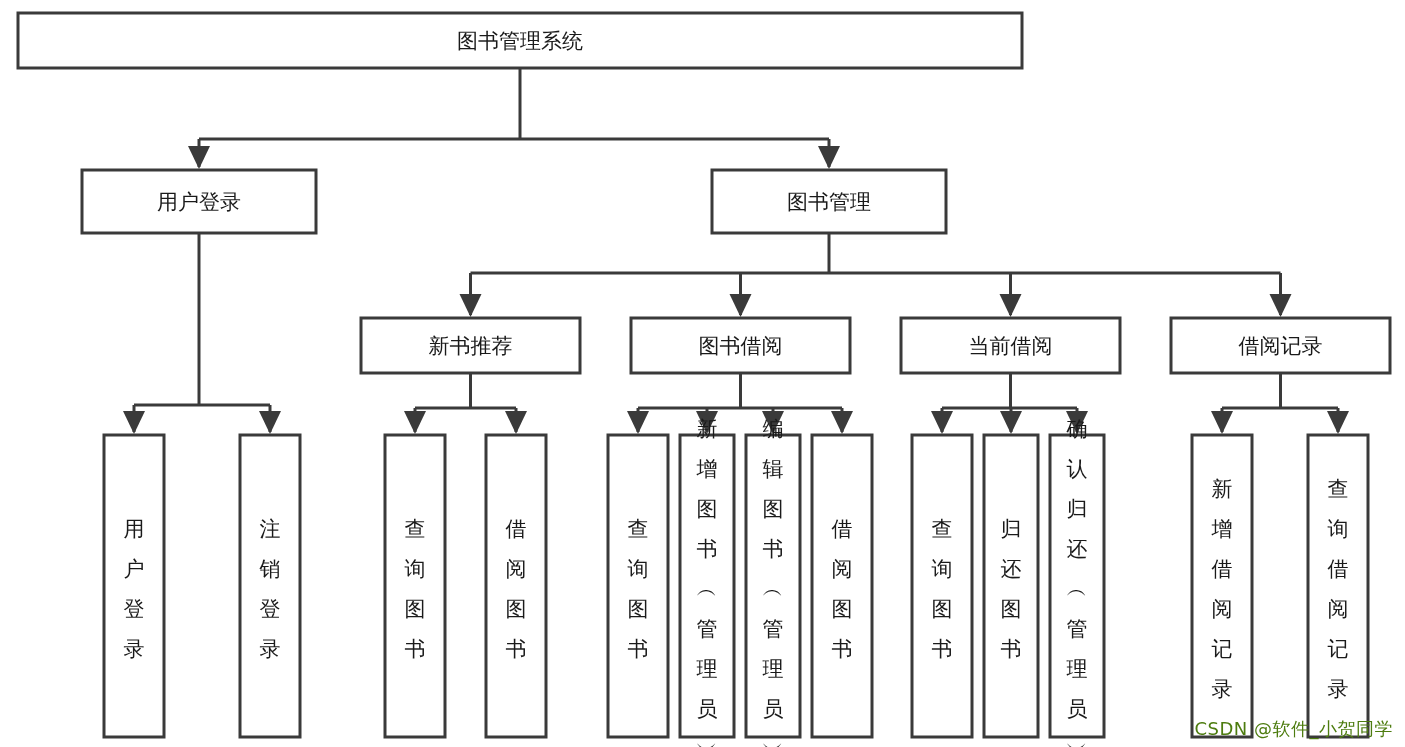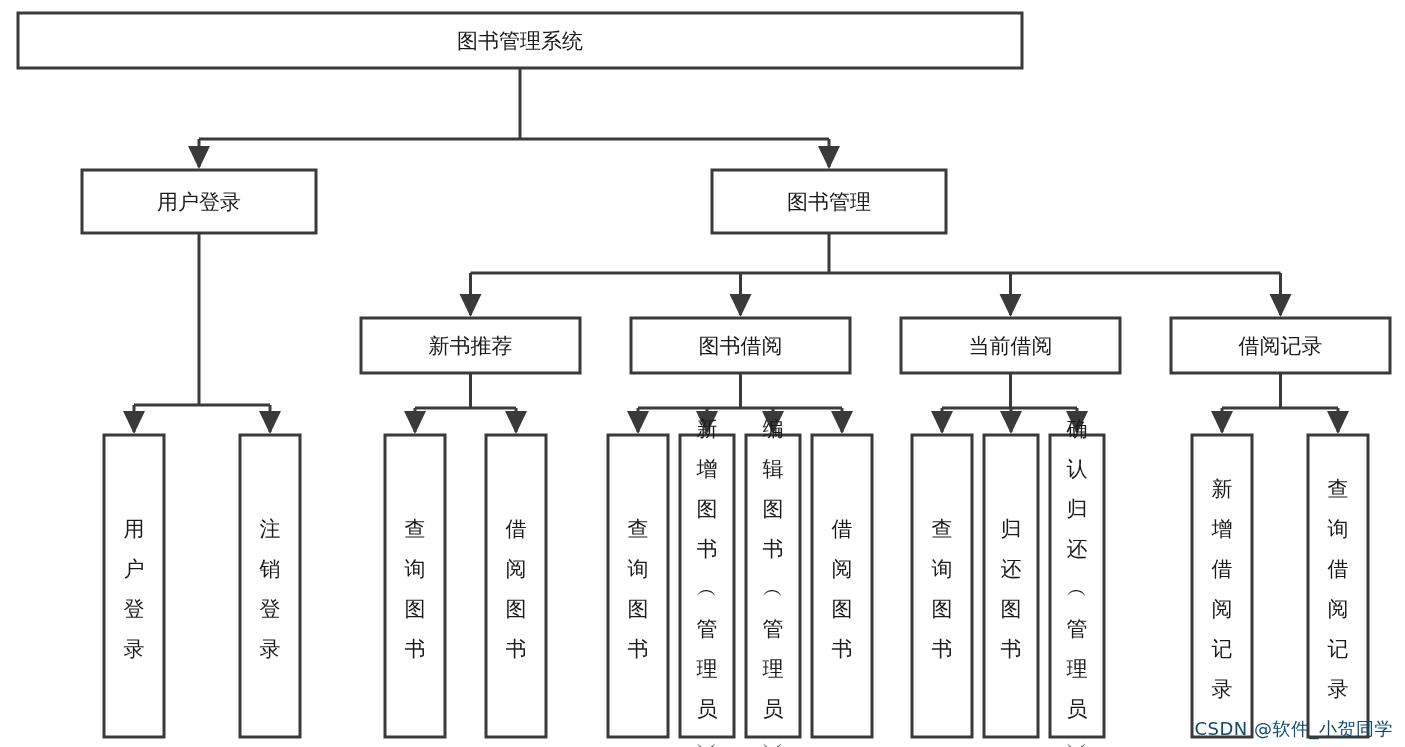--- a/index.html
+++ b/index.html
@@ -52,21 +52,21 @@
     font-size: 21px;
     fill: #1a1a1a;
     text-anchor: middle;
   }
   .watermark-text {
     position: absolute;
     right: 12px;
     bottom: 6px;
     font-family: "DejaVu Sans", "Liberation Sans", sans-serif;
     font-size: 18px;
-    color: #0c4a6e;
+    color: #4d7c0f;
     white-space: nowrap;
     letter-spacing: 0.5px;
     pointer-events: none;
   }
 </style>
 </head>
 <body>
 
 <div id="diagram-root">
 

